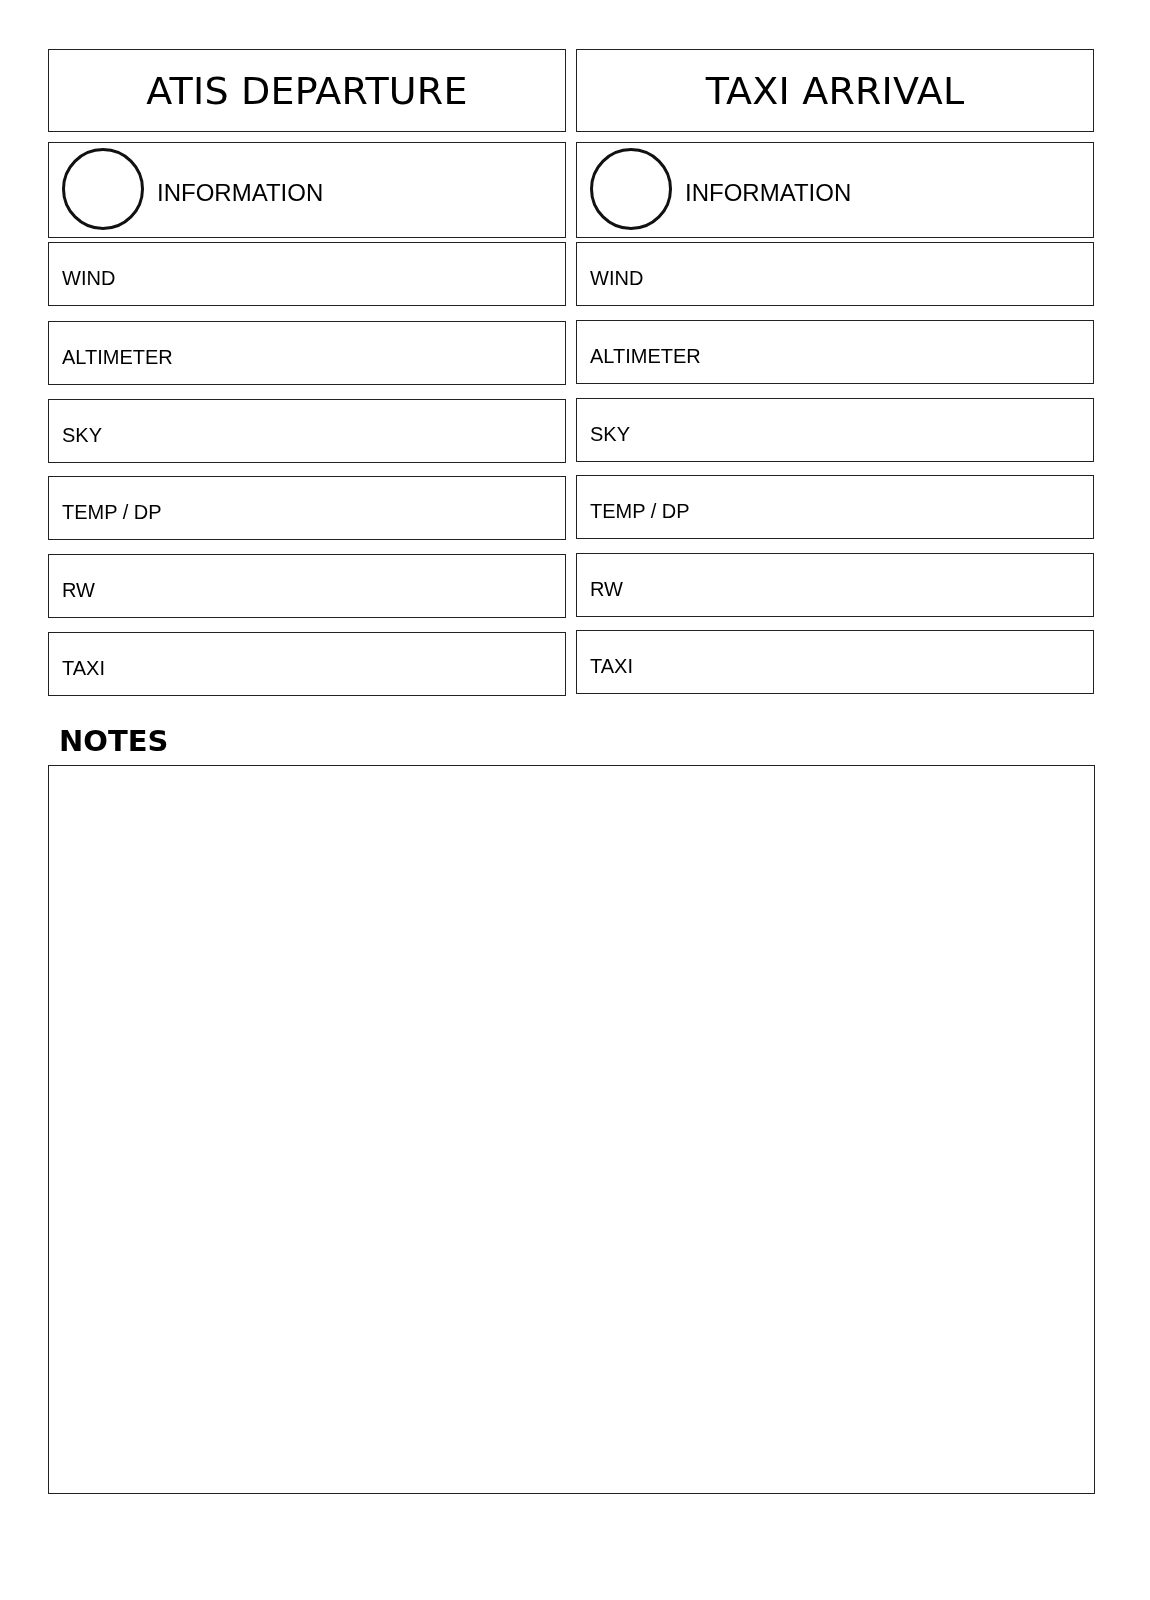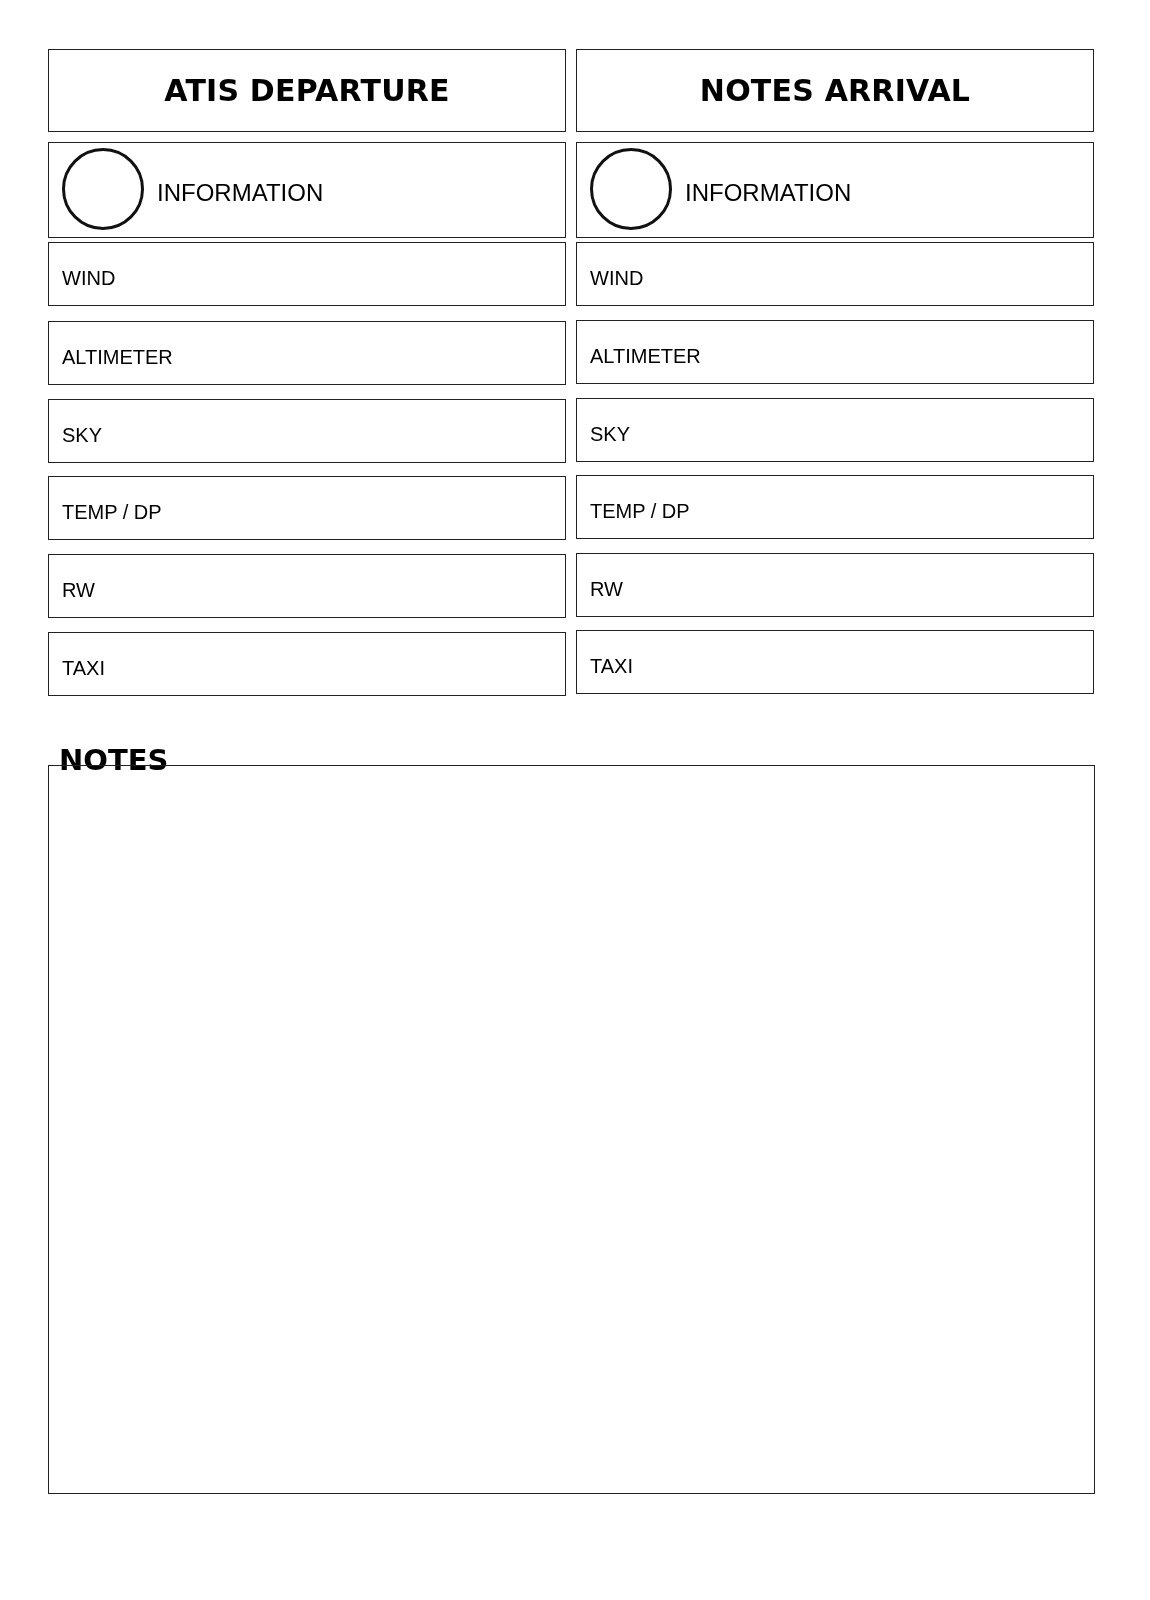--- a/index.html
+++ b/index.html
@@ -2,27 +2,27 @@
 <html><head>
 <meta charset="utf-8">
 <style>
   html, body { margin: 0; padding: 0; background: #ffffff; }
   body { width: 1150px; height: 1600px; position: relative; font-family: "Liberation Sans", sans-serif; color: #000; overflow: hidden; }
   .col { position: absolute; top: 49px; width: 518px; }
   .col.left { left: 48px; }
   .col.right { left: 576px; }
   .box { box-sizing: border-box; border: 1.5px solid #222; background: #fff; position: absolute; left: 0; width: 518px; }
   .title-box { top: 0; height: 83px; display: flex; align-items: center; justify-content: center; }
-  .title { font-family: "DejaVu Sans", sans-serif; font-weight: bold; font-size: 30px; letter-spacing: 0.2px; }
+  .title { font-family: "DejaVu Sans", sans-serif; font-weight: normal; font-size: 38px; letter-spacing: 0.2px; }
   .info-box { top: 93px; height: 96px; }
   .circle { position: absolute; left: 13px; top: 5px; width: 82px; height: 82px; border: 3.5px solid #111; border-radius: 50%; box-sizing: border-box; }
   .info-label { position: absolute; left: 108px; top: 36px; font-size: 24px; }
   .field-box { height: 64px; }
   .field-label { position: absolute; left: 13px; top: 24px; font-size: 20px; }
-  .notes-title { position: absolute; left: 59px; top: 724px; font-family: "DejaVu Sans", sans-serif; font-weight: bold; font-size: 29px; margin-top: 19px; }
+  .notes-title { position: absolute; left: 59px; top: 724px; font-family: "DejaVu Sans", sans-serif; font-weight: bold; font-size: 29px; }
   .notes-box { position: absolute; left: 48px; top: 765px; width: 1047px; height: 729px; box-sizing: border-box; border: 1.5px solid #222; }
 </style>
 </head>
 <body>
 
 <div class="col left">
   <div class="box title-box">
     <span class="title">ATIS DEPARTURE</span>
   </div>
   <div class="box info-box">
@@ -44,21 +44,21 @@
   <div class="box field-box" style="top:505px">
     <span class="field-label">RW</span>
   </div>
   <div class="box field-box" style="top:583px">
     <span class="field-label">TAXI</span>
   </div>
 </div>
 
 <div class="col right">
   <div class="box title-box">
-    <span class="title">NOTES ARRIVAL</span>
+    <span class="title">TAXI ARRIVAL</span>
   </div>
   <div class="box info-box">
     <div class="circle"></div>
     <span class="info-label">INFORMATION</span>
   </div>
   <div class="box field-box" style="top:193px">
     <span class="field-label">WIND</span>
   </div>
   <div class="box field-box" style="top:271px">
     <span class="field-label">ALTIMETER</span>

